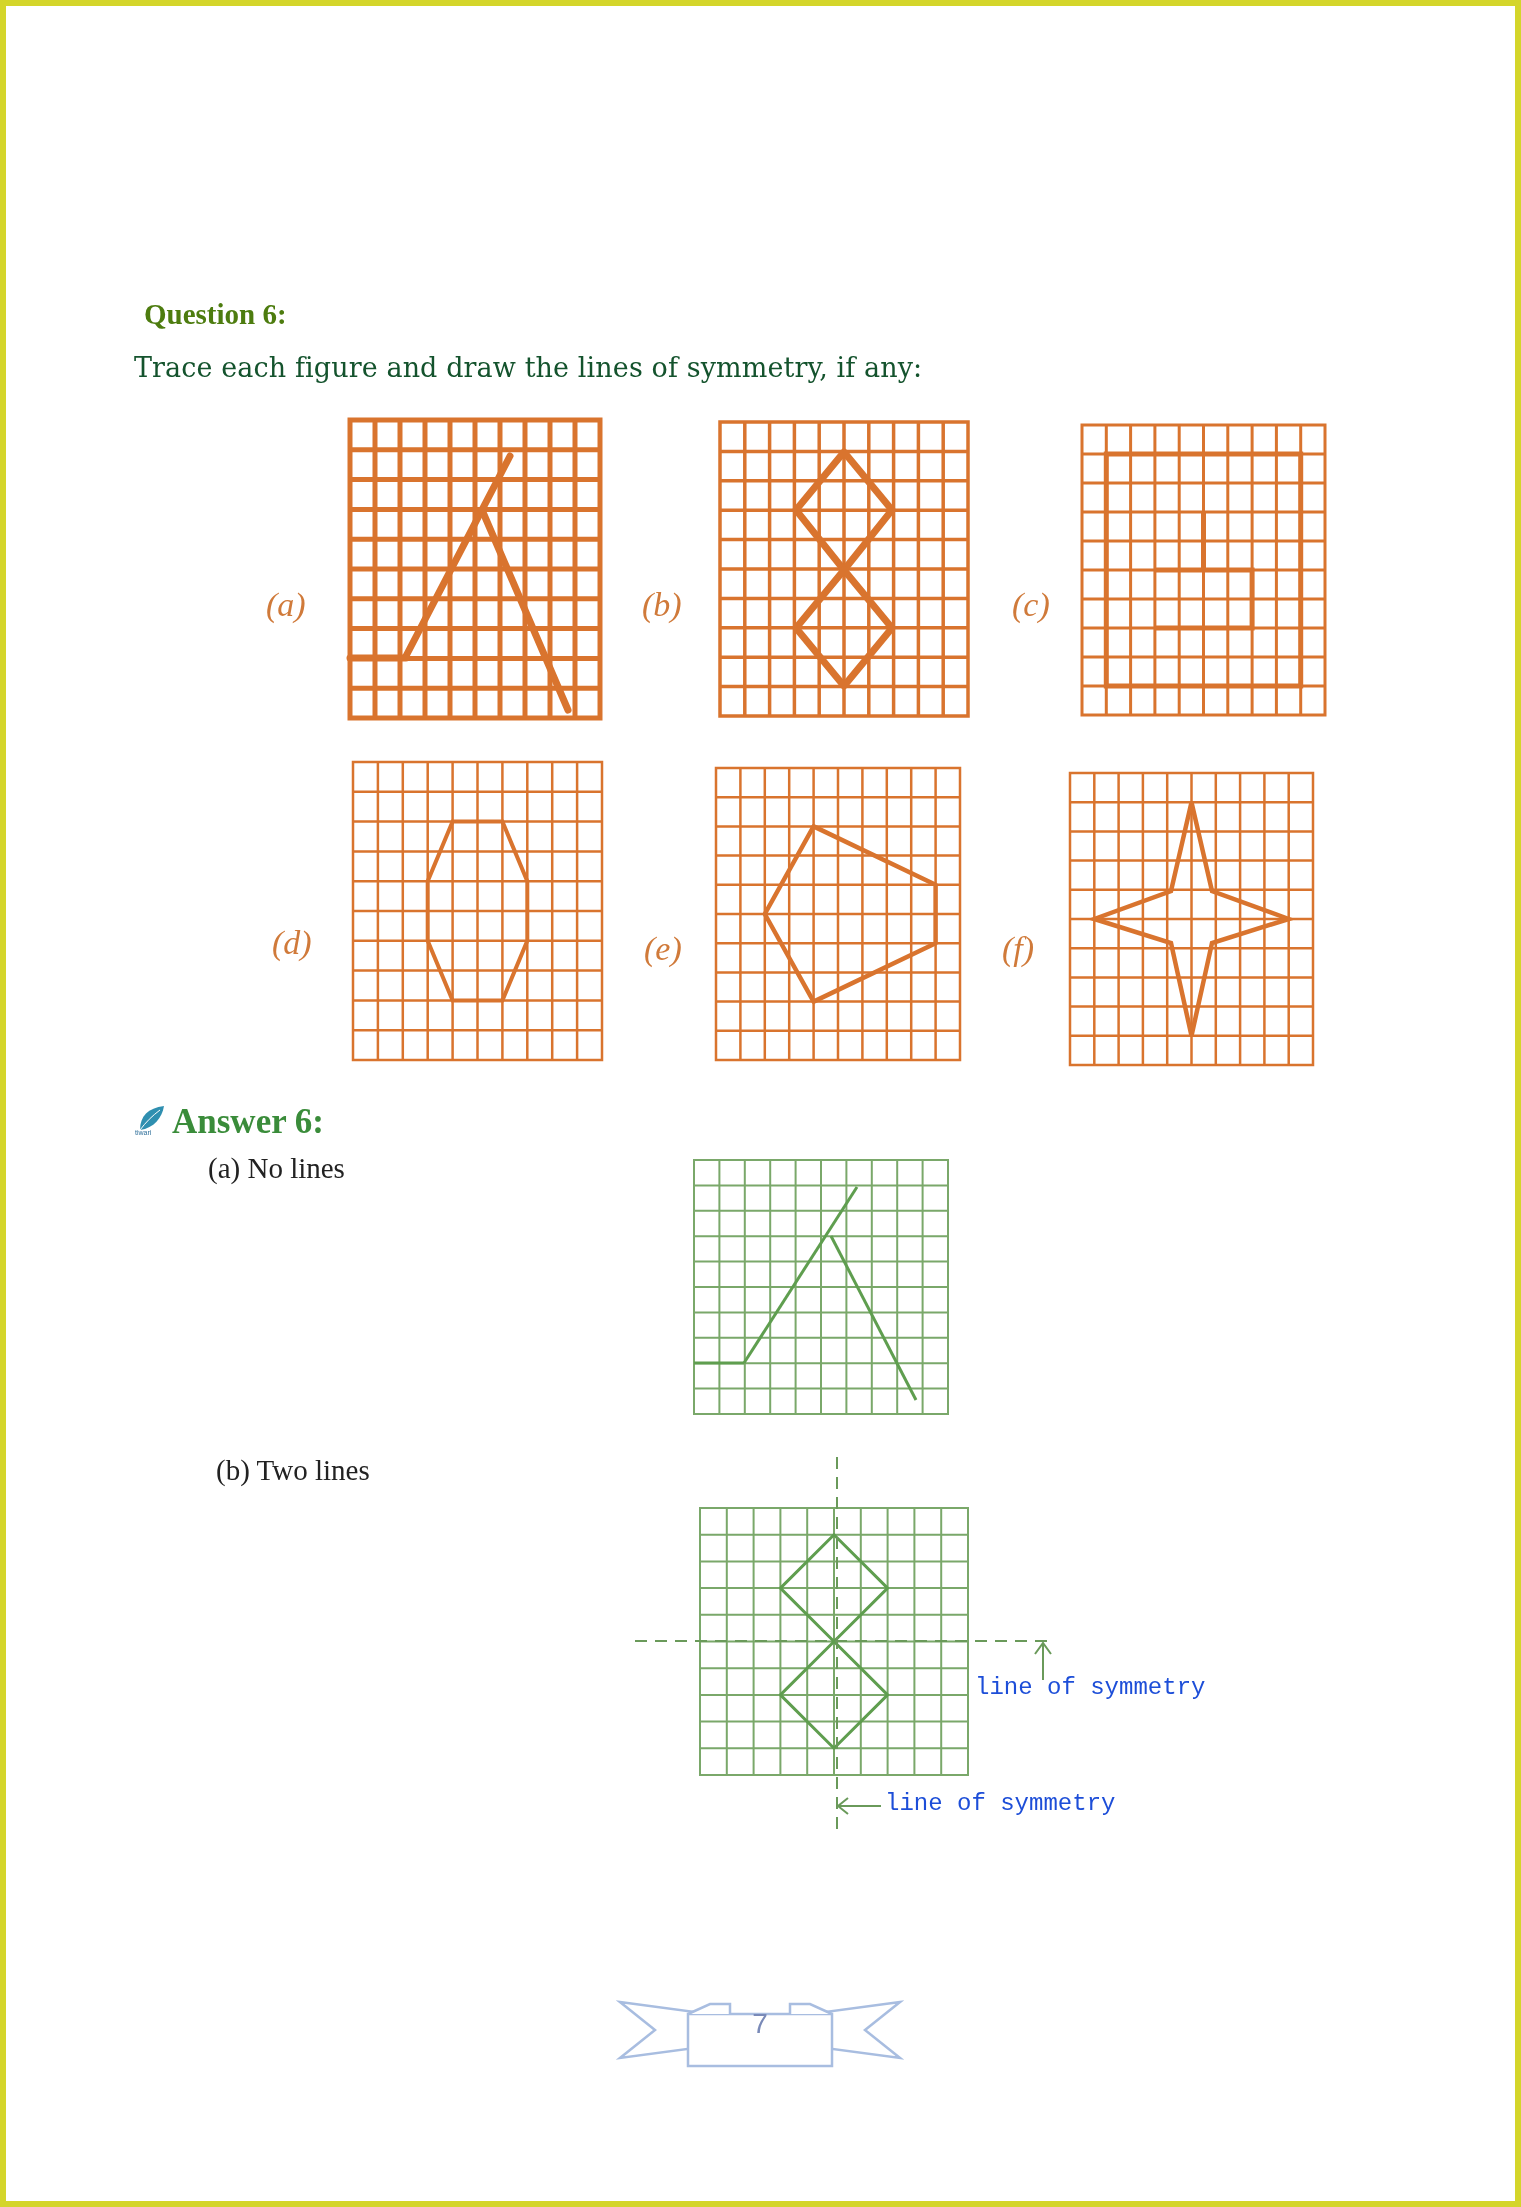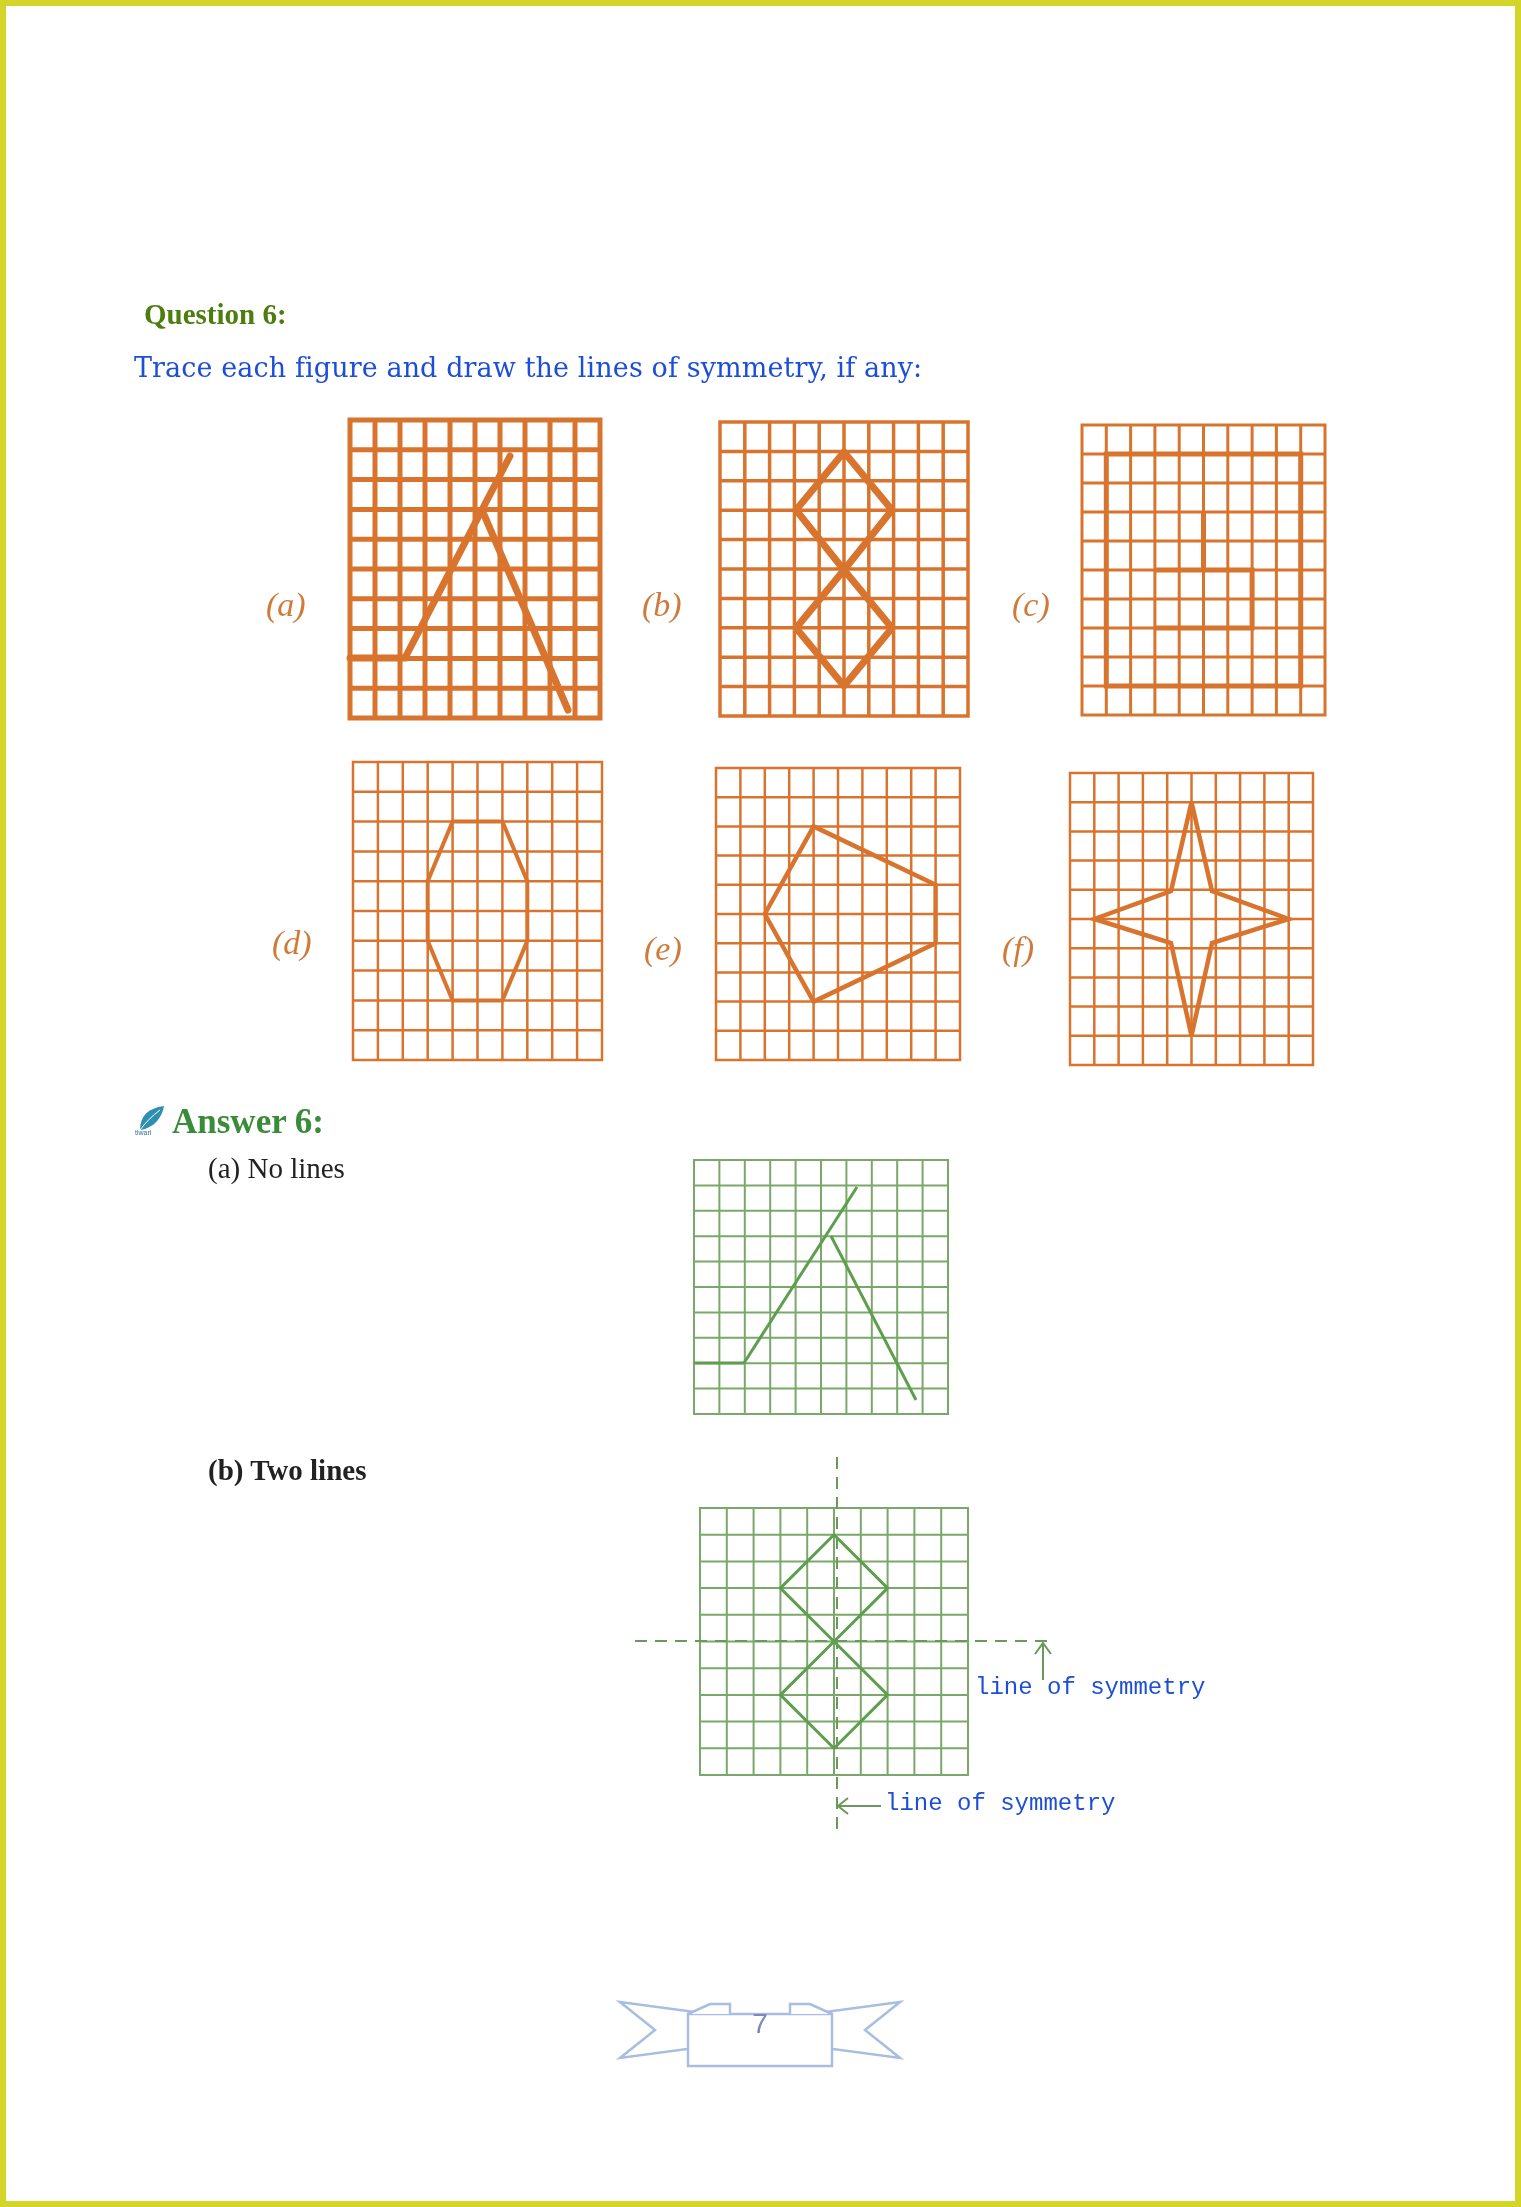--- a/index.html
+++ b/index.html
@@ -12,21 +12,21 @@
     position: absolute; left: 0; top: 0; width: 1521px; height: 2207px;
     box-sizing: border-box; border: 6px solid #d4d52a; pointer-events: none;
   }
   .q-title {
     position: absolute; left: 144px; top: 298px;
     font-size: 29px; font-weight: bold; color: #4d7c0f;
     font-family: "Liberation Serif", serif;
   }
   .q-text {
     position: absolute; left: 134px; top: 352px;
-    font-size: 29px; color: #1d4ed8; font-family: "DejaVu Serif", "Liberation Serif", serif;
+    font-size: 29px; color: #14532d; font-family: "DejaVu Serif", "Liberation Serif", serif;
     font-size: 27px; letter-spacing: 0.1px;
   }
   .fig-label {
     position: absolute; font-size: 34px; font-style: italic; color: #d07a3a;
     font-family: "Liberation Serif", serif;
   }
   svg.fig { position: absolute; overflow: visible; }
   .a-title {
     position: absolute; left: 172px; top: 1102px;
     font-size: 35px; font-weight: bold; color: #3a8c3a;
@@ -149,21 +149,21 @@
     <path d="M25.4 0V254M50.8 0V254M76.2 0V254M101.6 0V254M127 0V254M152.4 0V254M177.8 0V254M203.2 0V254M228.6 0V254"></path>
     <path d="M0 25.4H254M0 50.8H254M0 76.2H254M0 101.6H254M0 127H254M0 152.4H254M0 177.8H254M0 203.2H254M0 228.6H254"></path>
   </g>
   <g stroke="#5f9e4f" stroke-width="3" fill="none">
     <path d="M163 27 L50 203"></path>
     <path d="M137 76 L222 240"></path>
     <path d="M0 203 L50 203"></path>
   </g>
 </svg>
 
-<div class="ans-text" style="left:208px;top:1454px;font-weight:bold;">(b) Two lines</div>
+<div class="ans-text" style="left:216px;top:1454px;">(b) Two lines</div>
 
 <svg class="fig" style="left:700px;top:1508px;" width="268" height="267" viewBox="0 0 268 267">
   <g stroke="#7aa86a" stroke-width="2" fill="none">
     <rect x="0" y="0" width="268" height="267"></rect>
     <path d="M26.8 0V267M53.6 0V267M80.4 0V267M107.2 0V267M134 0V267M160.8 0V267M187.6 0V267M214.4 0V267M241.2 0V267"></path>
     <path d="M0 26.7H268M0 53.4H268M0 80.1H268M0 106.8H268M0 133.5H268M0 160.2H268M0 186.9H268M0 213.6H268M0 240.3H268"></path>
   </g>
   <g stroke="#5f9e4f" stroke-width="3" fill="none" stroke-linejoin="round">
     <path d="M134 26.7 L187.6 80.1 L134 133.5 L80.4 80.1 Z"></path>
     <path d="M134 133.5 L187.6 186.9 L134 240.3 L80.4 186.9 Z"></path>

